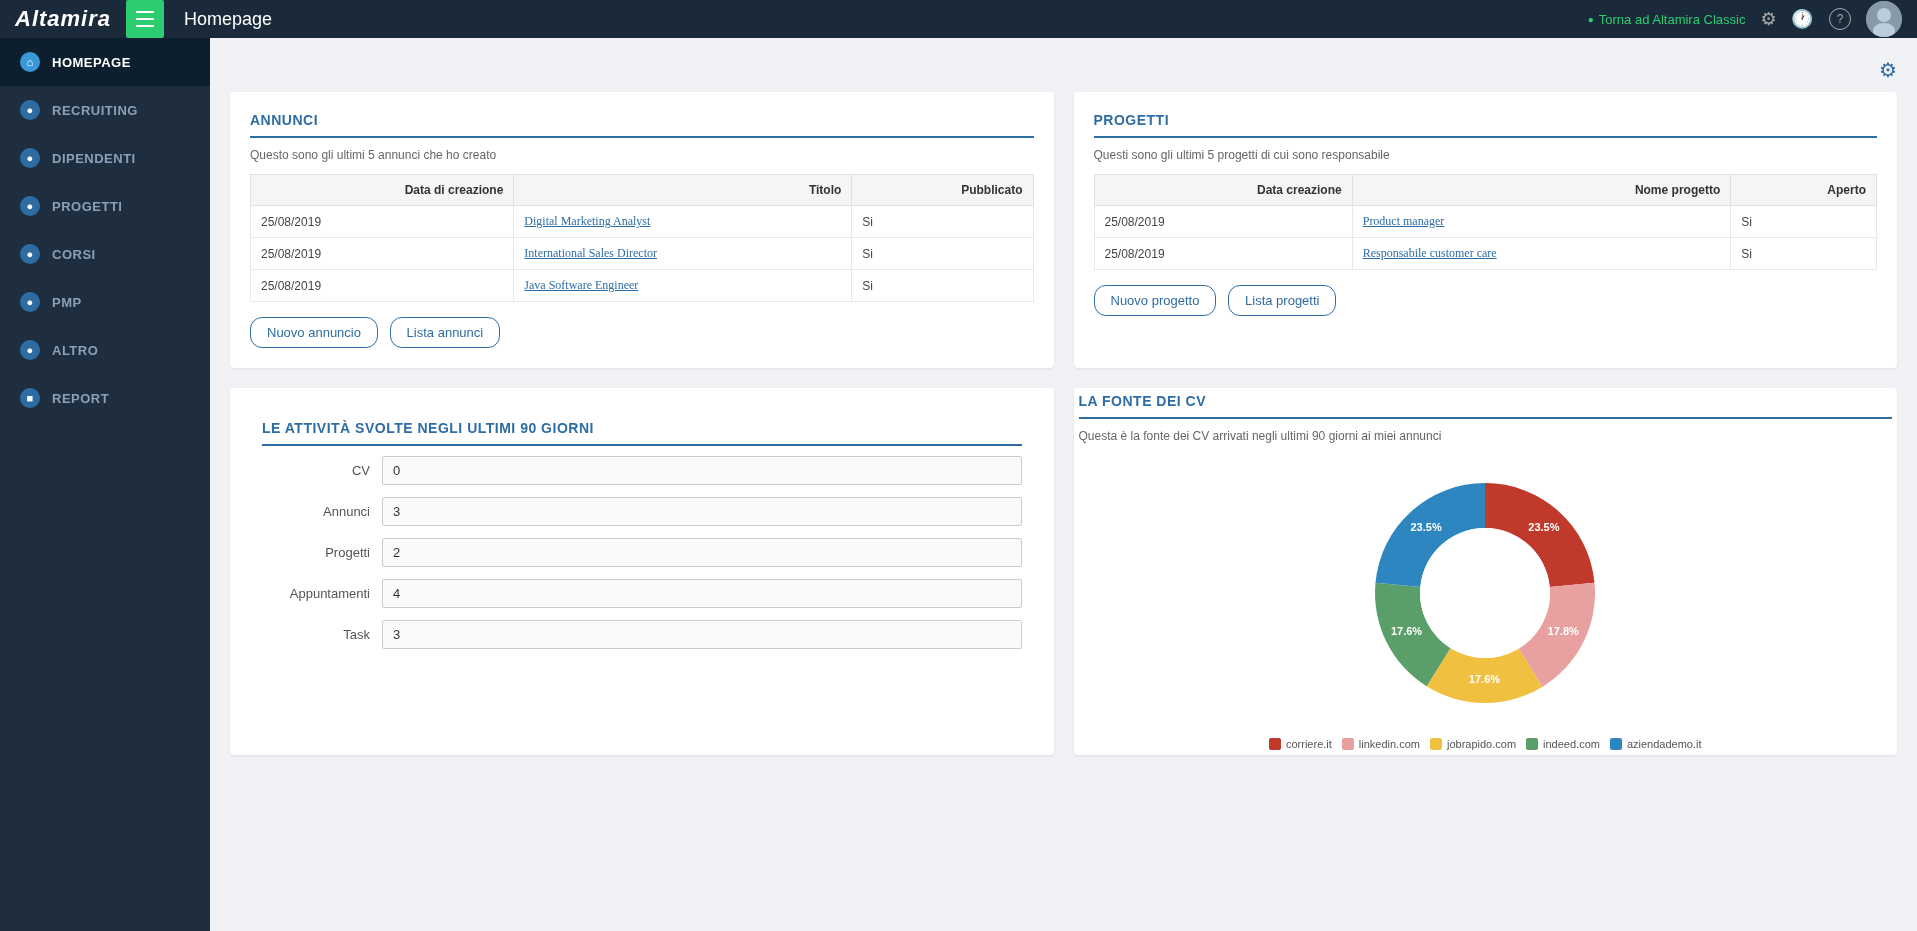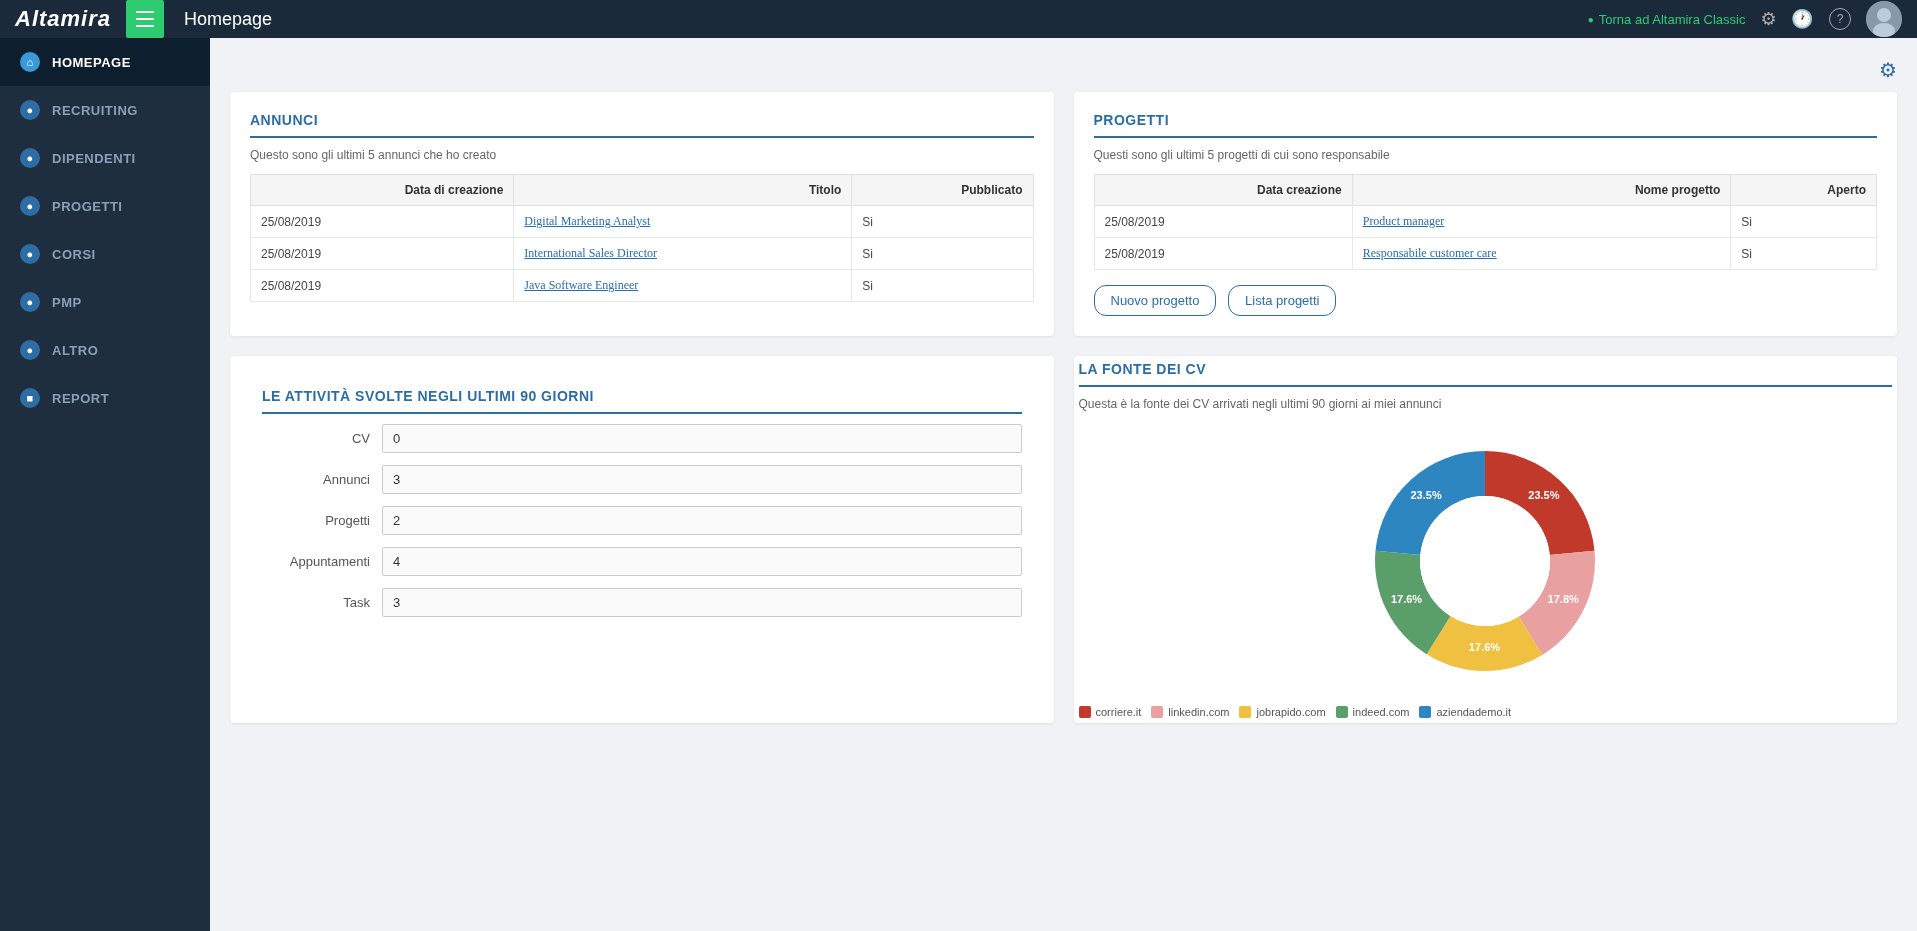--- a/index.html
+++ b/index.html
@@ -257,20 +257,21 @@
     }
     .pie-container {
       display: flex;
       justify-content: center;
       margin: 20px 0 10px;
     }
     .pie-legend {
       display: flex;
       flex-wrap: wrap;
       gap: 10px;
+      justify-content: center;
       margin-top: 15px;
     }
     .legend-item {
       display: flex;
       align-items: center;
       gap: 5px;
       font-size: 11px;
       color: #555;
     }
     .legend-dot {
@@ -378,20 +379,24 @@
     <td><a>International Sales Director</a></td>
     <td>Si</td>
   </tr>
               <tr>
     <td>25/08/2019</td>
     <td><a>Java Software Engineer</a></td>
     <td>Si</td>
   </tr>
             </tbody>
         </table>
+        <div>
+          <button class="btn-outline">Nuovo annuncio</button>
+          <button class="btn-outline">Lista annunci</button>
+        </div>
       </div>
 
       <div class="card">
         <div class="card-title">PROGETTI</div>
         <div class="card-subtitle">Questi sono gli ultimi 5 progetti di cui sono responsabile</div>
         <table class="data-table">
           <thead>
             <tr>
               <th>Data creazione</th>
               <th>Nome progetto</th>

